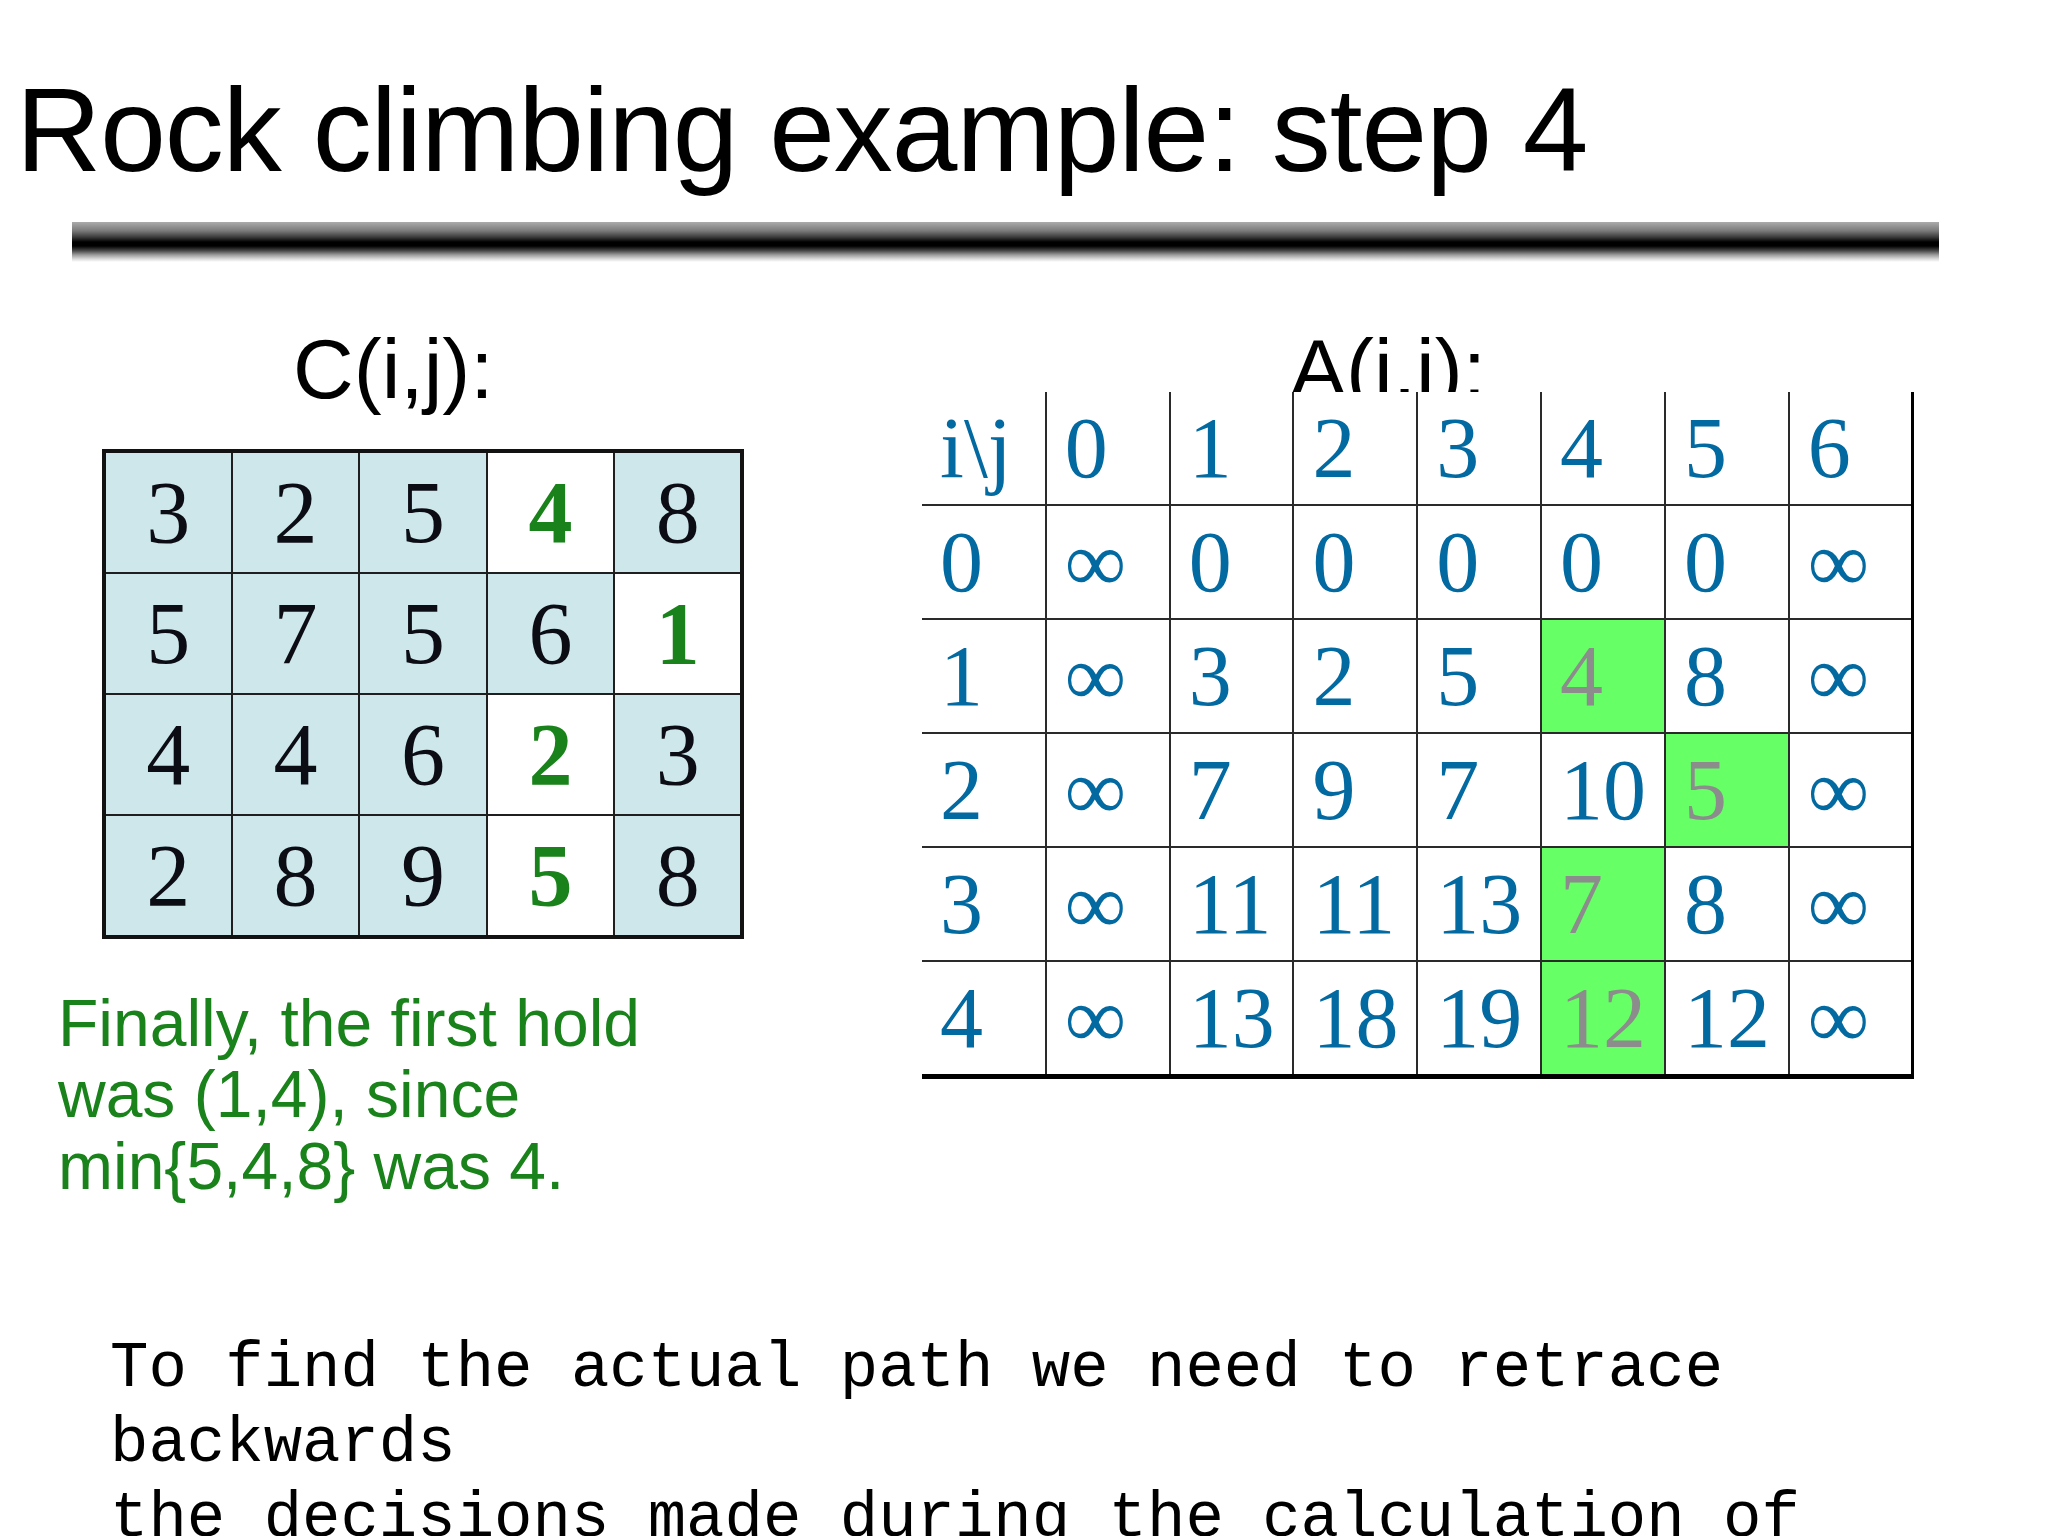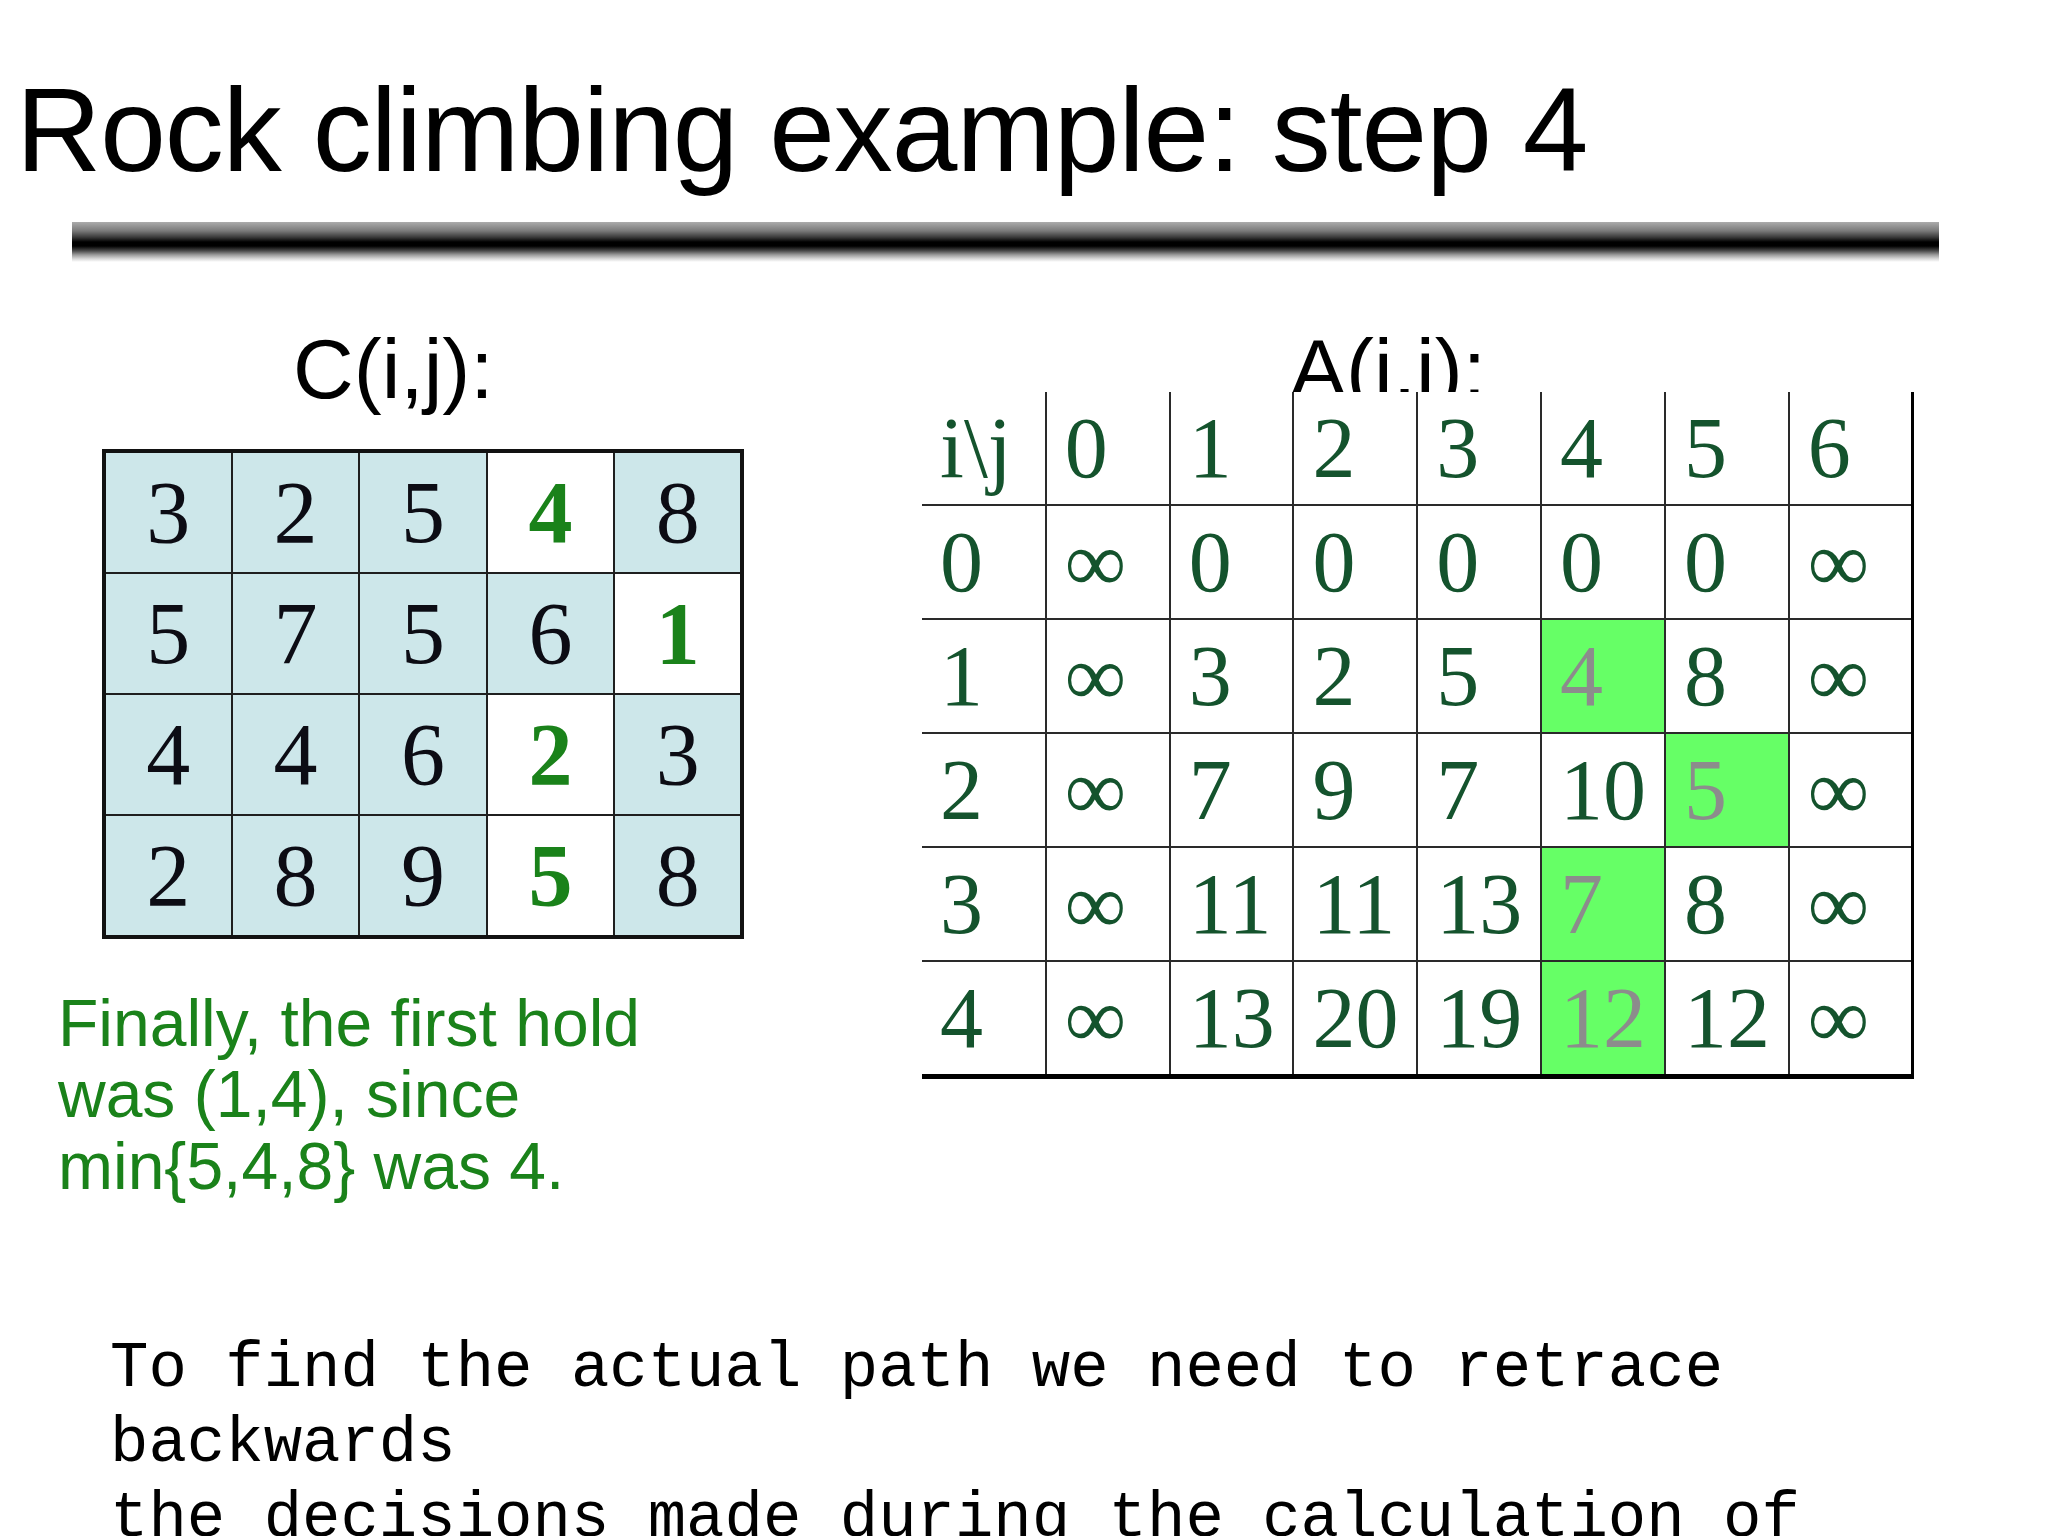--- a/index.html
+++ b/index.html
@@ -42,21 +42,21 @@
            font-size:88px;}
   #c-table td{
     border:2px solid #1f1f1f;background:var(--cell-blue);color:#0c0c14;
     height:119px;text-align:center;vertical-align:middle;padding:0;
   }
   #c-table td.hl{background:#ffffff;color:var(--note-green);font-weight:bold;}
 
   
   #a-table{left:922px;top:392px;width:992px;font-size:86px;}
   #a-table td{
-    border:2px solid #2a2a2a;background:#ffffff;color:#14532d;
+    border:2px solid #2a2a2a;background:#ffffff;color:#0369a1;
     height:112px;text-align:left;vertical-align:middle;
     padding:0 0 0 18px;
   }
   #a-table tr:first-child td{border-top:none;}
   #a-table td:first-child{border-left:none;}
   #a-table tr:last-child td{border-bottom:5px solid #000;}
   #a-table td:last-child{border-right:3px solid #000;}
   #a-table td.hl{background:var(--highlight-green);color:var(--muted-gray);}
 
   .note-green{
@@ -165,21 +165,21 @@
           <td>11</td>
           <td>13</td>
           <td class="hl">7</td>
           <td>8</td>
           <td>∞</td>
         </tr>
         <tr>
           <td>4</td>
           <td>∞</td>
           <td>13</td>
-          <td>20</td>
+          <td>18</td>
           <td>19</td>
           <td class="hl">12</td>
           <td>12</td>
           <td>∞</td>
         </tr>
       </tbody>
   </table>
 
   <div class="note-green">Finally, the first hold
 was  (1,4), since

